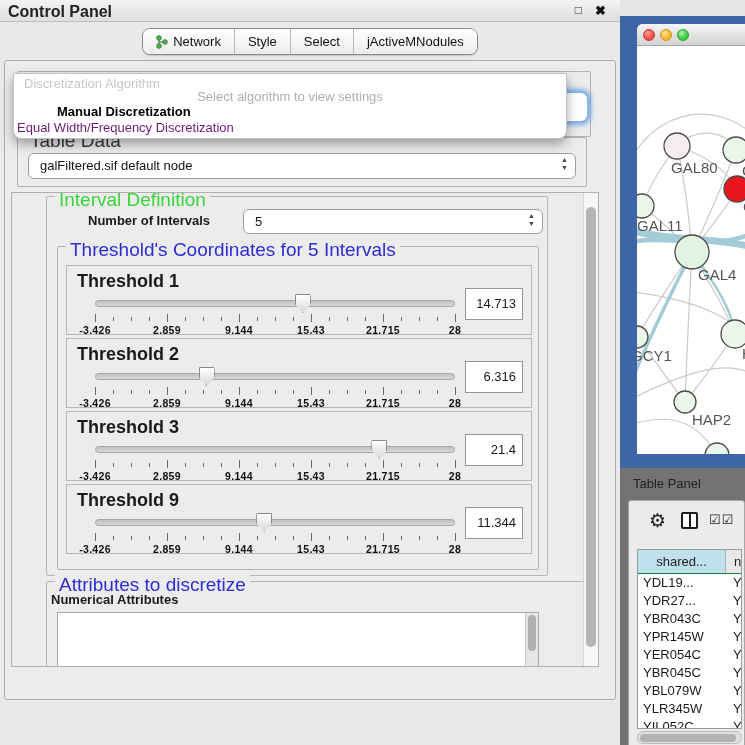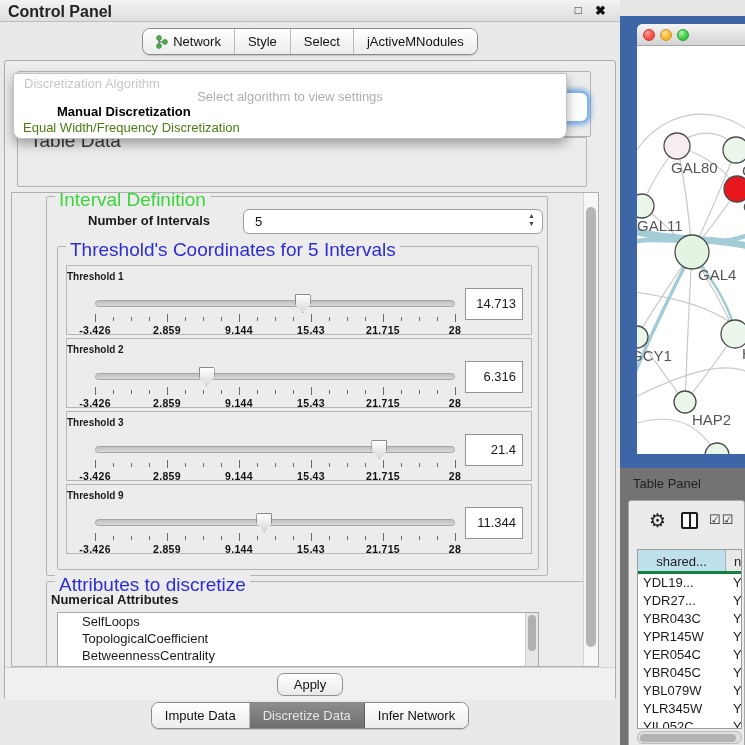--- a/index.html
+++ b/index.html
@@ -42,21 +42,21 @@
     box-shadow:0 0 5px 2px rgba(90,150,220,.75); z-index:2; }
 
   
   #algo-popup { position:absolute; left:8px; top:12px; width:554px; height:66px;
     background:#fff; border:1px solid #c2c2c2; border-radius:2px 2px 8px 8px;
     box-shadow:0 5px 12px rgba(0,0,0,.35); z-index:5; }
   #algo-popup .ghost { position:absolute; left:10px; top:2px; font-size:13px; color:#c7c7c7; }
   #algo-popup .placeholder { position:absolute; left:0; right:0; top:15px; text-align:center;
     font-size:13px; color:#aeaeae; }
   #algo-popup .opt1 { position:absolute; left:3px; top:30px; font-size:13px; font-weight:bold; color:#000;margin-left:40px; }
-  #algo-popup .opt2 { position:absolute; left:9px; top:46px; font-size:13px; color:#4d7c0f; }
+  #algo-popup .opt2 { position:absolute; left:3px; top:46px; font-size:13px; color:#701a75; }
 
   
   #tabledata-group { left:12px; top:76px; width:570px; height:50px; }
   .combo { position:absolute; background:#fff; border:1px solid #9e9e9e; border-radius:6px;
     font-size:13px; color:#111; }
   .combo .cval { position:absolute; left:11px; top:4px; white-space:nowrap; }
   .combo .stepper { position:absolute; right:7px; top:2px; font-size:7px; line-height:1.2;
     color:#444; text-align:center; }
   #tabledata-combo { left:10px; top:15px; right:10px; height:26px; }
 
@@ -68,21 +68,21 @@
   #vscroll .thumb { position:absolute; left:2px; right:2px; top:14px; height:440px;
     background:#b5b5b5; border-radius:6px; }
 
   #interval-group { left:34px; top:3px; width:502px; height:380px; }
   #count-label { position:absolute; left:41px; top:16px; font-size:13px; font-weight:bold; }
   #count-combo { left:196px; top:12px; width:300px; height:25px; }
 
   #thr-group { left:10px; top:49px; width:482px; height:324px; }
   .threshold { position:absolute; left:8px; width:466px; height:70px;
     border:1px solid #b6b6b6; background:#ececec; }
-  .threshold .th-label { position:absolute; left:0; top:5px; font-size:10px; font-weight:bold; }
+  .threshold .th-label { position:absolute; left:10px; top:5px; font-size:18px; font-weight:bold; }
   .slider { position:absolute; left:28px; top:28px; width:360px; height:40px;text-align:center; }
   .track { position:absolute; left:0; right:0; top:6px; height:7px;
     background:linear-gradient(#c0c0c0,#d9d9d9); border:1px solid #a5a5a5; border-radius:4px; }
   .handle { position:absolute; top:0; width:16px; height:19px;
     background:linear-gradient(#ffffff,#d8d8d8); border:1px solid #8a8a8a;
     clip-path:polygon(6% 0,94% 0,100% 8%,100% 52%,50% 100%,0 52%,0 8%); }
   .ticks { position:absolute; left:0; right:0; top:20px; height:9px; }
   .tick { position:absolute; top:3px; width:1px; height:4px; background:#6a6a6a; }
   .tick.major { top:0; height:8px; }
   .tick-labels { position:absolute; left:0; right:0; top:30px; height:12px; }
@@ -127,21 +127,21 @@
   #table-panel { position:absolute; left:8px; top:484px; width:117px; height:248px;
     background:#ebebeb; border:1px solid #a6a6a6; border-radius:3px; }
   #tp-toolbar { position:absolute; left:0; top:6px; width:100%; height:28px; }
   #tp-gear { position:absolute; left:20px; top:2px; font-size:19px; color:#1c1c1c; }
   #tp-colicon { position:absolute; left:52px; top:5px; width:17px; height:17px;
     border:2px solid #1c1c1c; border-radius:2px; background:#fff; }
   #tp-colicon::after { content:""; position:absolute; left:6px; top:0; width:2px; height:13px; background:#1c1c1c; }
   #tp-checks { position:absolute; left:80px; top:5px; font-size:13px; color:#1c1c1c; letter-spacing:1px; }
   #tp-table { position:absolute; left:8px; top:48px; width:105px; height:180px;
     background:#fff; border:1px solid #9b9b9b; overflow:hidden; }
-  #tp-header { display:flex; height:24px; border-bottom:3px solid #15803d; }
+  #tp-header { display:flex; height:24px; border-bottom:1px solid #15803d; }
   #tp-header .h1 { width:88px; background:#bfe0ed; border-right:1px solid #9ab5c0;
     font-size:13px; text-align:center; line-height:24px; color:#222; overflow:hidden; white-space:nowrap; }
   #tp-header .h2 { flex:1; background:#e8e8e8; font-size:13px; line-height:24px;
     padding-left:8px; color:#222; overflow:hidden; white-space:nowrap; }
   .tp-row { display:flex; height:18px; line-height:18px; font-size:13px; white-space:nowrap; }
   .tp-row .c1 { width:88px; padding-left:5px; overflow:hidden; }
   .tp-row .c2 { flex:1; padding-left:7px; overflow:hidden; }
   #tp-hscroll { position:absolute; left:8px; top:230px; width:105px; height:13px;
     background:#dedede; border:1px solid #bdbdbd; border-radius:6px; }
   #tp-hscroll .thumb { position:absolute; left:2px; top:2px; height:8px; width:96px;
@@ -189,20 +189,24 @@
 
     <div id="algo-popup">
       <span class="ghost">Discretization Algorithm</span>
       <div class="placeholder">Select algorithm to view settings</div>
       <div class="opt1">Manual Discretization</div>
       <div class="opt2">Equal Width/Frequency Discretization</div>
     </div>
 
     <div class="group" id="tabledata-group">
       <span class="group-label gl-gray">Table Data</span>
+      <div class="combo" id="tabledata-combo">
+        <span class="cval">galFiltered.sif default node</span>
+        <span class="stepper">▲<br>▼</span>
+      </div>
     </div>
 
     <div id="scrollpane">
 
       <div class="group" id="interval-group">
         <span class="group-label gl-green">Interval Definition</span>
         <span id="count-label">Number of Intervals</span>
         <div class="combo" id="count-combo">
           <span class="cval">5</span>
           <span class="stepper">▲<br>▼</span>
@@ -370,54 +374,33 @@
             </div>
             <div class="value-box">11.344</div>
           </div>
         </div>
       </div>
 
       <div class="group" id="attr-group">
         <span class="group-label gl-blue">Attributes to discretize</span>
         <span id="attr-heading">Numerical Attributes</span>
         <div id="attr-list">
-          <div id="attr-items">
-              <div class="attr-item">SelfLoops</div>
-              <div class="attr-item">TopologicalCoefficient</div>
-              <div class="attr-item">BetweennessCentrality</div>
-            </div>
           <div id="attr-vscroll">
               <div class="thumb"></div>
             </div>
         </div>
       </div>
 
       <div id="vscroll">
           <div class="thumb"></div>
         </div>
     </div>
 
-    <div id="apply-row">
-      <div id="apply-btn">Apply</div>
-    </div>
   </div>
 
-  <div class="segstrip" id="bottom-tabs">
-    <div class="segwrap">
-      <div class="seg">
-        <span>Impute Data</span>
-      </div>
-      <div class="seg selected">
-        <span>Discretize Data</span>
-      </div>
-      <div class="seg">
-        <span>Infer Network</span>
-      </div>
-    </div>
-  </div>
 </div>
 
 <div id="right-side">
   <div id="blue-frame">
     <div id="net-window">
       <div id="net-titlebar">
         <div class="light" id="light-red"></div>
         <div class="light" id="light-yellow"></div>
         <div class="light" id="light-green"></div>
       </div>

